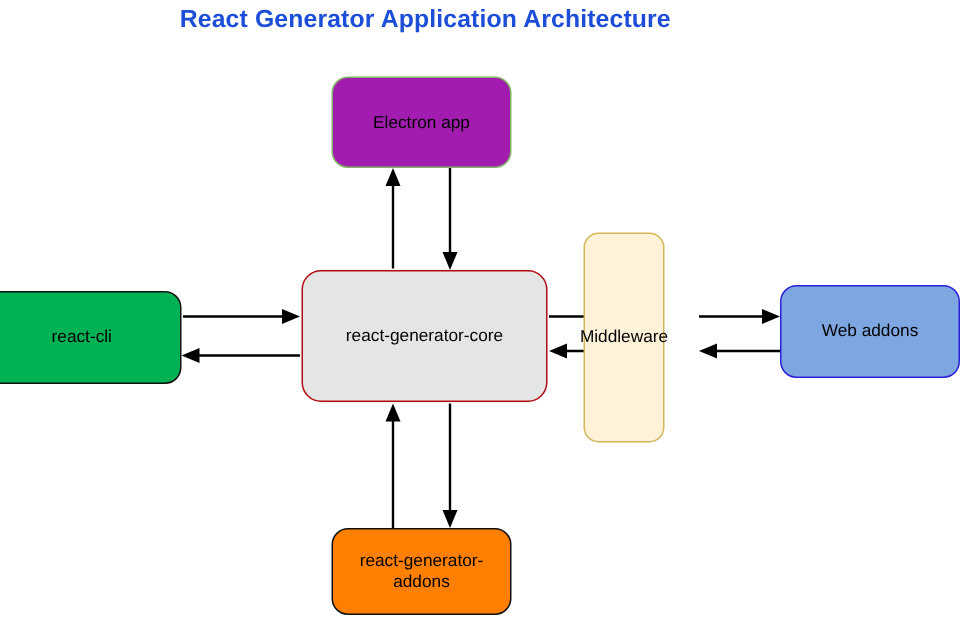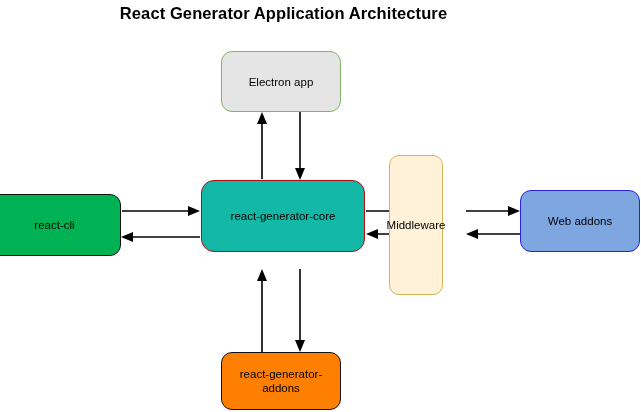--- a/index.html
+++ b/index.html
@@ -19,21 +19,21 @@
     overflow: hidden;
   }
   #diagram-title {
     position: absolute;
     left: 0;
     top: 3px;
     width: 567px;
     text-align: center;
     font-size: 16.5px;
     font-weight: bold;
-    color: #000000;
+    color: #1d4ed8;
     letter-spacing: 0.1px;
     line-height: 20px;
   }
   .node {
     position: absolute;
     box-sizing: border-box;
     display: flex;
     align-items: center;
     justify-content: center;
     text-align: center;
@@ -47,25 +47,25 @@
     z-index: 3;
   }
   .node span {
     display: block;
     white-space: nowrap;
   }
 
   
   #node-electron-app {
     left: 221px; top: 51px; width: 120px; height: 61px;
-    background: #e5e5e5; border-color: #82b366;
+    background: #a21caf; border-color: #82b366;
   }
   #node-react-generator-core {
-    left: 201px; top: 180px; width: 164px; height: 72px;
-    background: #14b8a6; border-color: #b20d13;
+    left: 201px; top: 180px; width: 164px; height: 88px;
+    background: #e5e5e5; border-color: #b20d13;
     border-width: 1.8px; border-radius: 13px;
   }
   #node-react-cli {
     left: -12px; top: 194px; width: 133px; height: 62px;
     background: #00b253; border-color: #111111;
     border-width: 1.6px; border-radius: 11px;
   }
   #node-middleware {
     left: 389px; top: 155px; width: 54px; height: 140px;
     background: #fff2d9; border-color: #d6b656;

